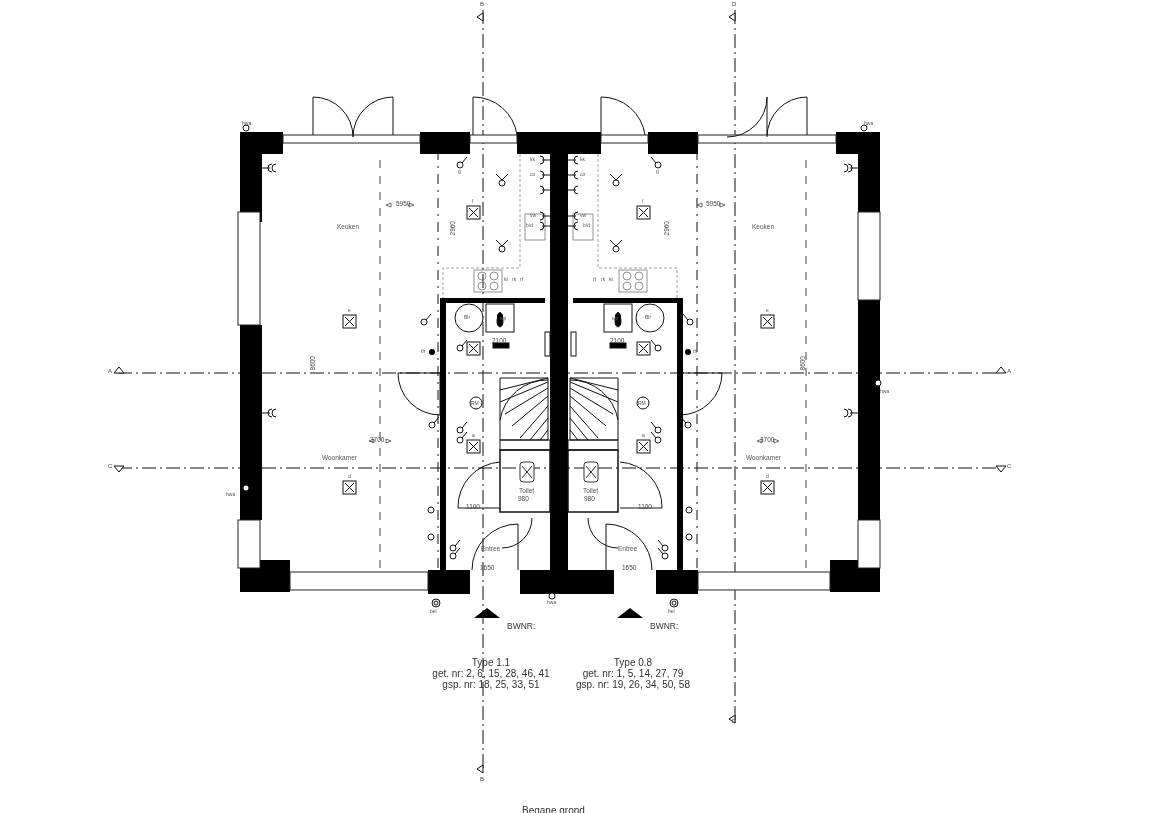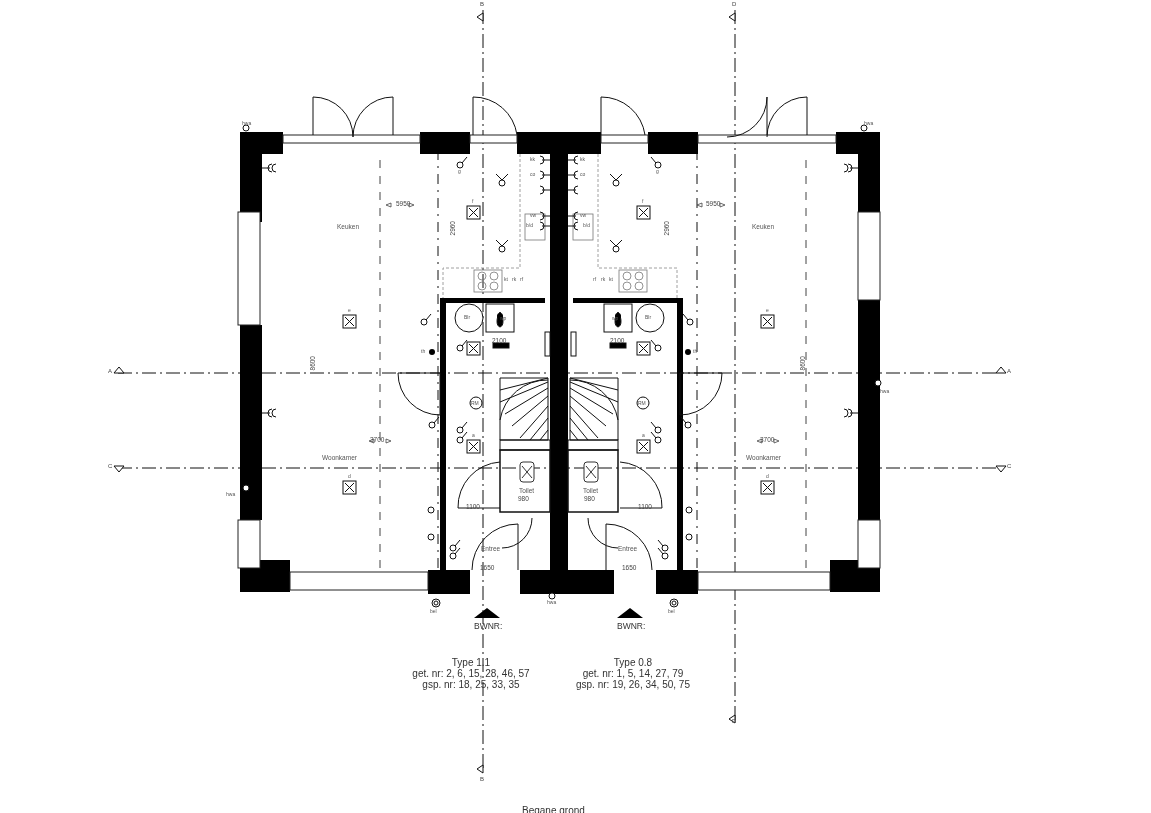--- a/index.html
+++ b/index.html
@@ -4,21 +4,21 @@
 <style>
   html, body { margin:0; padding:0; background:#ffffff; }
   body { width:1151px; height:813px; position:relative; overflow:hidden;
          font-family:"Liberation Sans", sans-serif; color:#333; }
   svg#plan { position:absolute; left:0; top:0; }
   .lbl { position:absolute; font-size:7px; color:#444; white-space:nowrap; line-height:1; }
   .lbl-sm { font-size:5px; color:#555; }
   .room { font-size:6.5px; color:#555; }
   .dim { font-size:6.5px; color:#444; }
   .type-block { position:absolute; text-align:center; font-size:10px; color:#333; line-height:11px; }
-  .bwnr { position:absolute; font-size:8.5px; color:#333; }
+  .bwnr { position:absolute; font-size:8.5px; color:#333;margin-left:33px; }
   .caption { position:absolute; font-size:10px; color:#333; }
   .axis-lbl { position:absolute; font-size:6px; color:#444; }
 </style>
 </head>
 <body>
 
 <svg id="plan" width="1151" height="813" viewBox="0 0 1151 813" xmlns="http://www.w3.org/2000/svg">
 
   <g stroke="#111" stroke-width="1" stroke-dasharray="14,4,2,4" fill="none">
     <line x1="118" y1="373" x2="1000" y2="373"></line>
@@ -410,24 +410,24 @@
 <span class="lbl lbl-sm" style="left:348px;top:308px;">e</span>
 <span class="lbl lbl-sm" style="left:766px;top:308px;">e</span>
 <span class="lbl lbl-sm" style="left:472px;top:433px;">a</span>
 <span class="lbl lbl-sm" style="left:642px;top:433px;">a</span>
 <span class="lbl lbl-sm" style="left:348px;top:474px;">d</span>
 <span class="lbl lbl-sm" style="left:766px;top:474px;">d</span>
 
 <span class="bwnr" style="left:474px;top:621px;">BWNR:</span>
 <span class="bwnr" style="left:617px;top:621px;">BWNR:</span>
 
-<div class="type-block" style="left:396px;top:657px;width:150px;">
+<div class="type-block" style="left:416px;top:657px;width:150px;">
   <div>Type 1.1</div>
-  <div>get. nr: 2, 6, 15, 28, 46, 57</div>
-  <div>gsp. nr: 18, 25, 33, 35</div>
+  <div>get. nr: 2, 6, 15, 28, 46, 41</div>
+  <div>gsp. nr: 18, 25, 33, 51</div>
 </div>
 <div class="type-block" style="left:558px;top:657px;width:150px;">
   <div>Type 0.8</div>
   <div>get. nr: 1, 5, 14, 27, 79</div>
-  <div>gsp. nr: 19, 26, 34, 50, 75</div>
+  <div>gsp. nr: 19, 26, 34, 50, 58</div>
 </div>
 
 <span class="caption" style="left:522px;top:805px;">Begane grond</span>
 
 </body></html>

